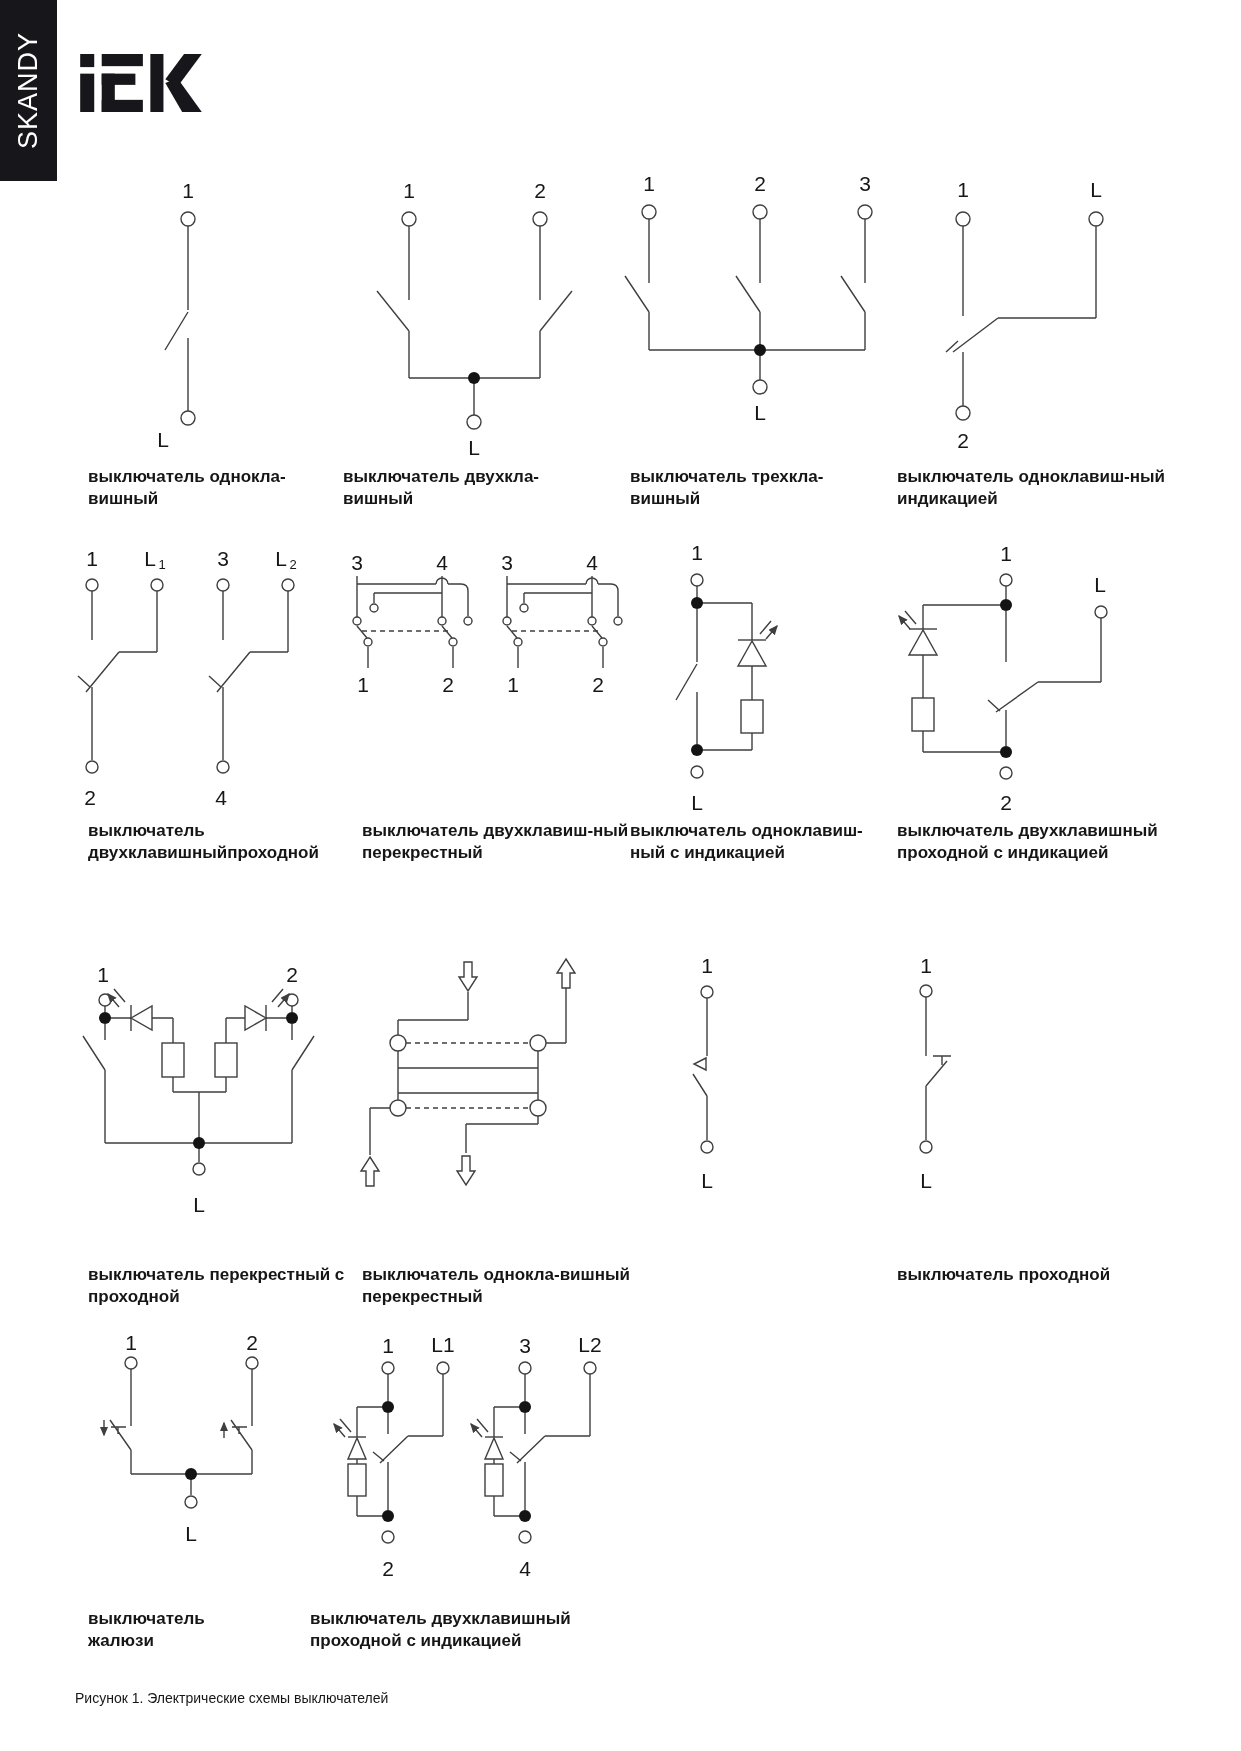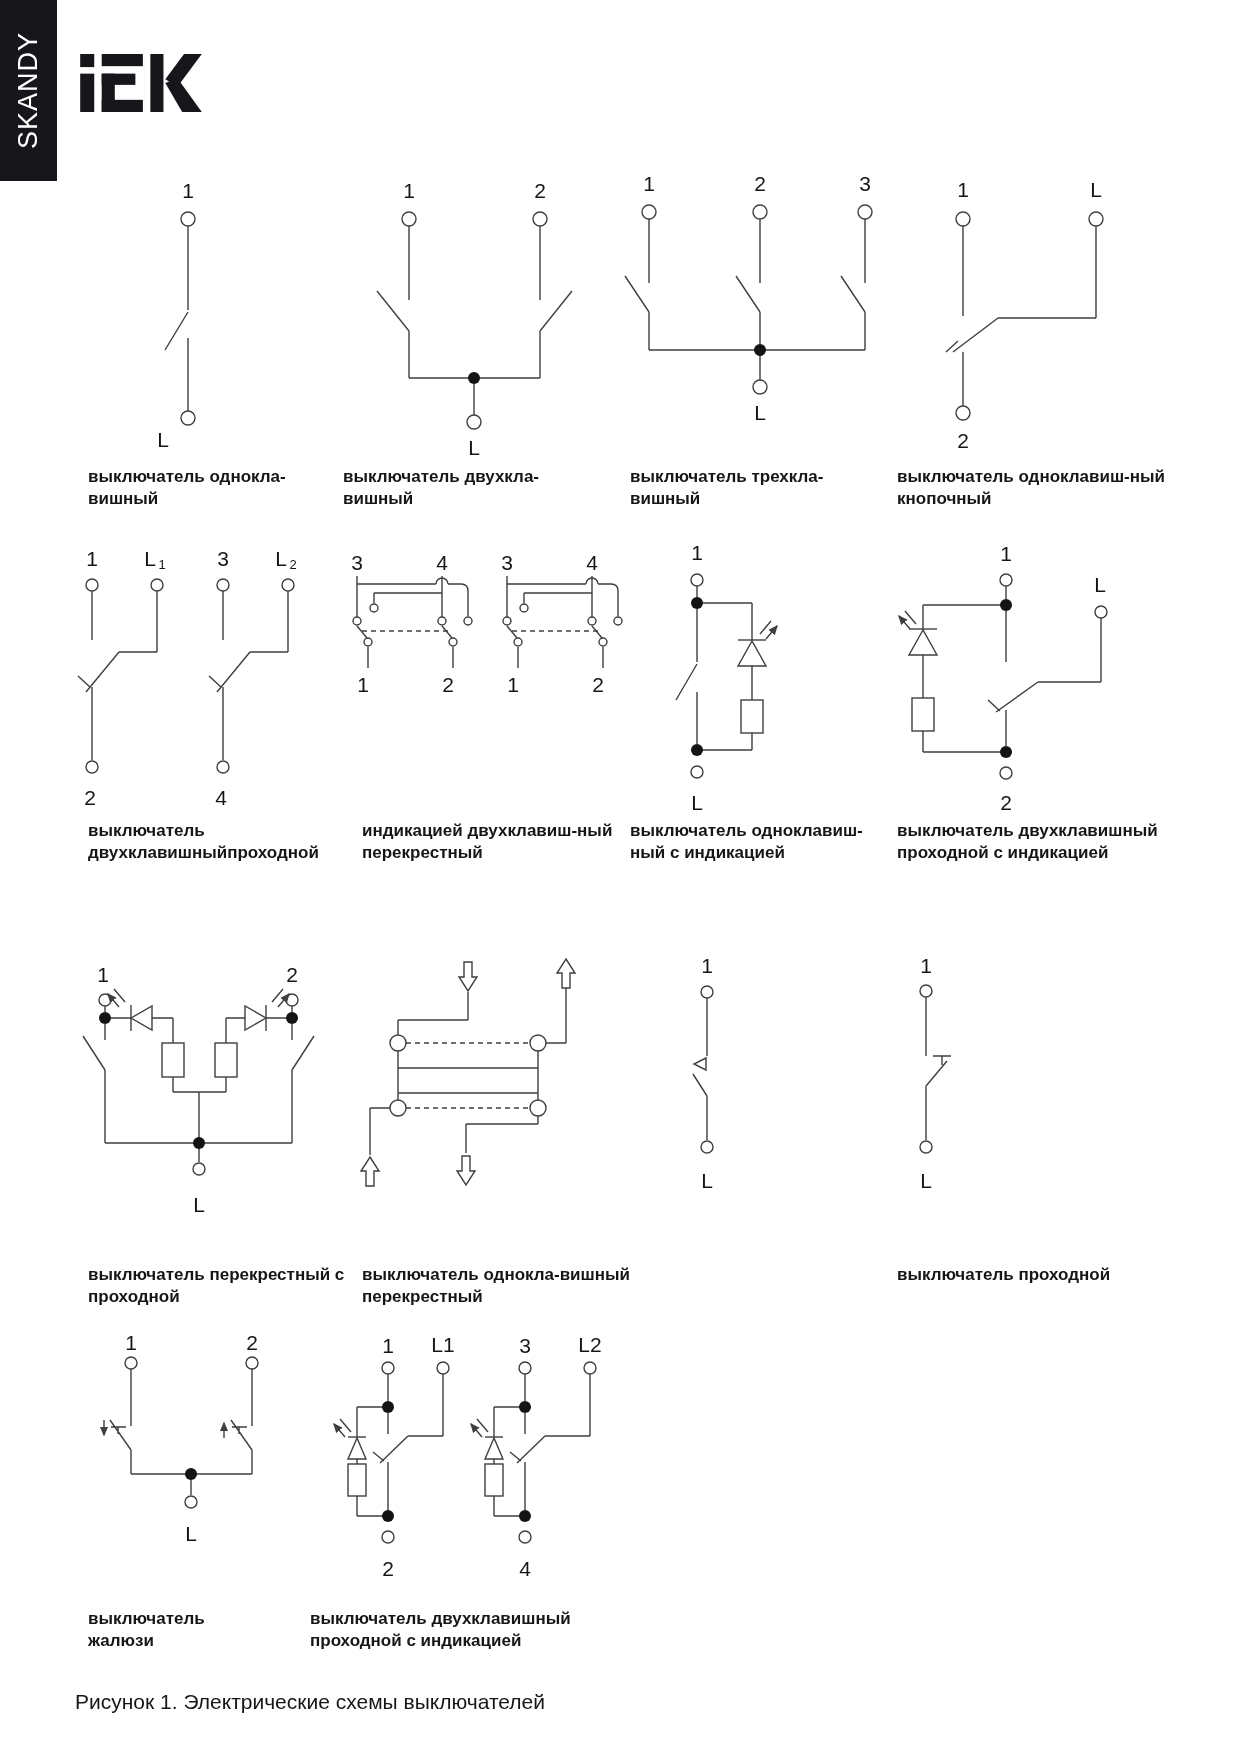--- a/index.html
+++ b/index.html
@@ -13,21 +13,21 @@
   svg.canvas{position:absolute;left:0;top:0;}
   .wire{stroke:#3f3f3f;stroke-width:1.4;fill:none;}
   .wire-d{stroke:#3f3f3f;stroke-width:1.4;fill:none;stroke-dasharray:5 4;}
   .term{fill:#ffffff;stroke:#3f3f3f;stroke-width:1.4;}
   .dot{fill:#141414;stroke:none;}
   .comp{fill:#ffffff;stroke:#3f3f3f;stroke-width:1.4;}
   .lbl{font-family:"Liberation Sans",sans-serif;font-size:21px;fill:#161616;text-anchor:middle;}
   .sub{font-family:"Liberation Sans",sans-serif;font-size:13px;fill:#161616;text-anchor:middle;}
   .cap{position:absolute;font-size:17px;line-height:1.28;color:#161616;}
   .cap span{display:block;font-weight:bold;}
-  .figcap{position:absolute;font-size:21px;color:#161616;}
+  .figcap{position:absolute;font-size:14px;color:#161616;}
 </style>
 </head>
 <body>
 
 <div class="page">
 
   <div class="banner">
     <span>SKANDY</span>
   </div>
 
@@ -335,29 +335,29 @@
   <div class="cap" style="left:343px;top:466px;width:260px">
     <span>выключатель двухкла-вишный</span>
       <span></span>
     </div>
   <div class="cap" style="left:630px;top:466px;width:260px">
     <span>выключатель трехкла-вишный</span>
       <span></span>
     </div>
   <div class="cap" style="left:897px;top:466px;width:280px">
     <span>выключатель одноклавиш-ный</span>
-      <span>кнопочный</span>
+      <span>индикацией</span>
     </div>
 
   <div class="cap" style="left:88px;top:820px;width:270px">
     <span>выключатель</span>
       <span>двухклавишныйпроходной</span>
     </div>
   <div class="cap" style="left:362px;top:820px;width:270px">
-    <span>индикацией двухклавиш-ный</span>
+    <span>выключатель двухклавиш-ный</span>
       <span>перекрестный</span>
     </div>
   <div class="cap" style="left:630px;top:820px;width:260px">
     <span>выключатель одноклавиш-</span>
       <span>ный с индикацией</span>
     </div>
   <div class="cap" style="left:897px;top:820px;width:290px">
     <span>выключатель двухклавишный</span>
       <span>проходной с индикацией</span>
     </div>

